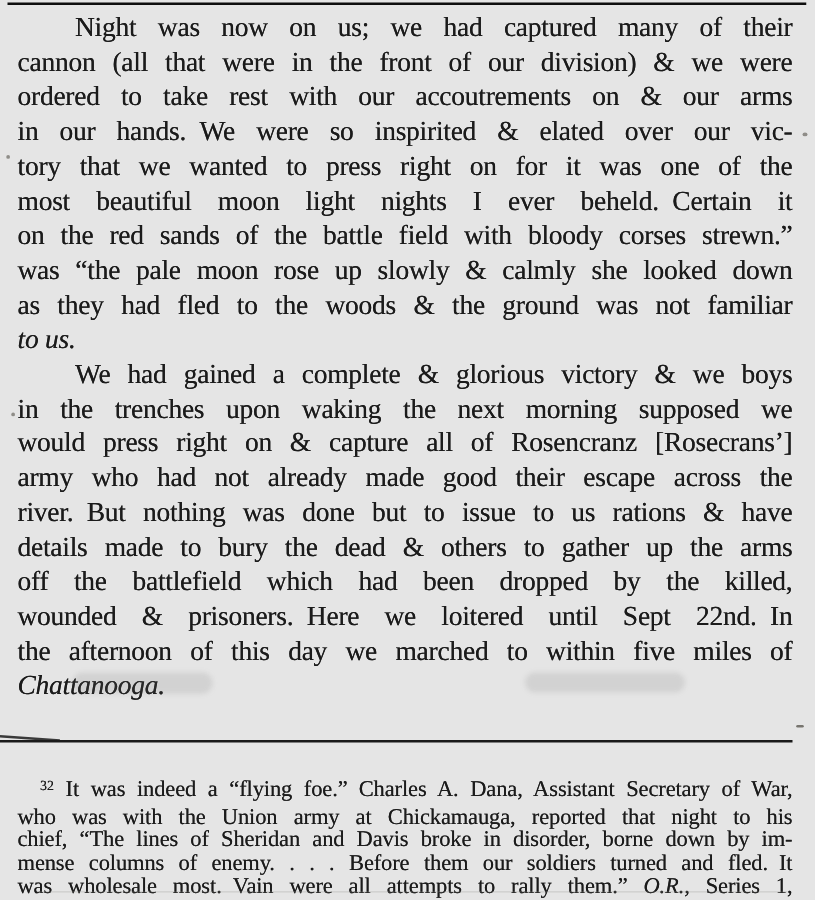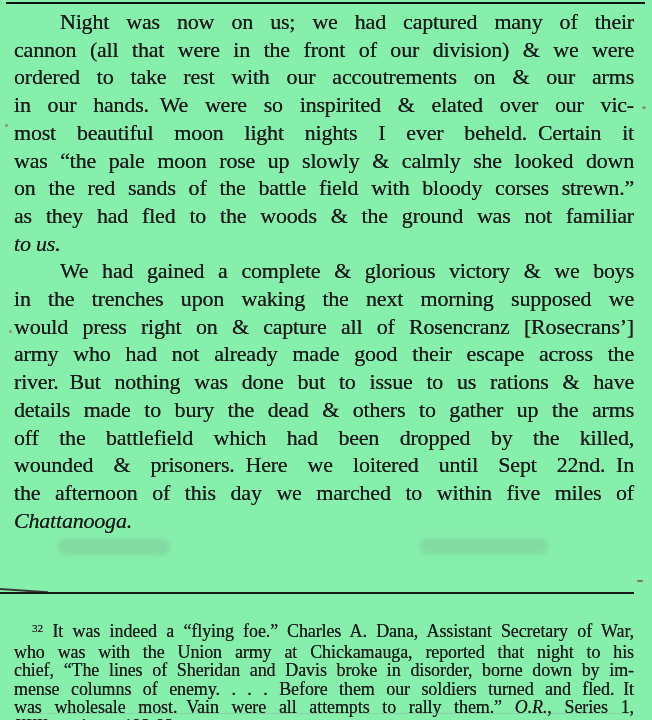--- a/index.html
+++ b/index.html
@@ -1,20 +1,20 @@
 <!DOCTYPE html>
 <html><head>
 <meta charset="utf-8">
 <style>
   html, body { margin: 0; padding: 0; background: #ffffff; }
   .page {
     position: relative;
     width: 652px;
     height: 720px;
-    background: #86efac;
+    background: #e5e5e5;
     overflow: hidden;
     font-family: "Liberation Serif", "DejaVu Serif", serif;
     color: #1b1b1b;
   }
   .top-edge {
     position: absolute;
     left: 6px; top: 2px;
     width: 639px; height: 2px;
     background: #0e0e0e;
   }
@@ -97,23 +97,24 @@
 
   <div class="top-edge"></div>
 
   <div class="main">
 
     <div>
       <div class="tl indent">Night was now on us; we had captured many of their</div>
       <div class="tl">cannon (all that were in the front of our division) &amp; we were</div>
       <div class="tl">ordered to take rest with our accoutrements on &amp; our arms</div>
       <div class="tl">in our hands. We were so inspirited &amp; elated over our vic-</div>
+      <div class="tl">tory that we wanted to press right on for it was one of the</div>
       <div class="tl">most beautiful moon light nights I ever beheld. Certain it</div>
+      <div class="tl">on the red sands of the battle field with bloody corses strewn.”</div>
       <div class="tl">was “the pale moon rose up slowly &amp; calmly she looked down</div>
-      <div class="tl">on the red sands of the battle field with bloody corses strewn.”</div>
       <div class="tl">as they had fled to the woods &amp; the ground was not familiar</div>
       <div class="tl last">to us.</div>
     </div>
 
     <div>
       <div class="tl indent">We had gained a complete &amp; glorious victory &amp; we boys</div>
       <div class="tl">in the trenches upon waking the next morning supposed we</div>
       <div class="tl">would press right on &amp; capture all of Rosencranz [Rosecrans’]</div>
       <div class="tl">army who had not already made good their escape across the</div>
       <div class="tl">river. But nothing was done but to issue to us rations &amp; have</div>

